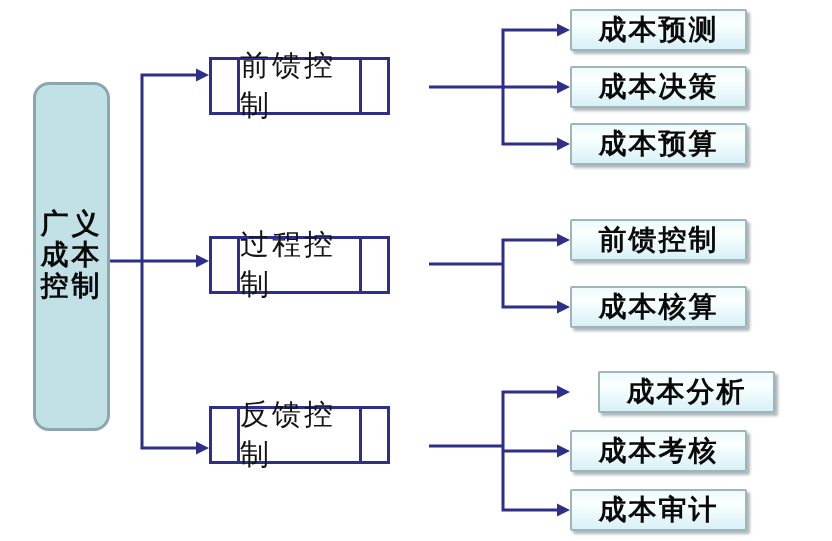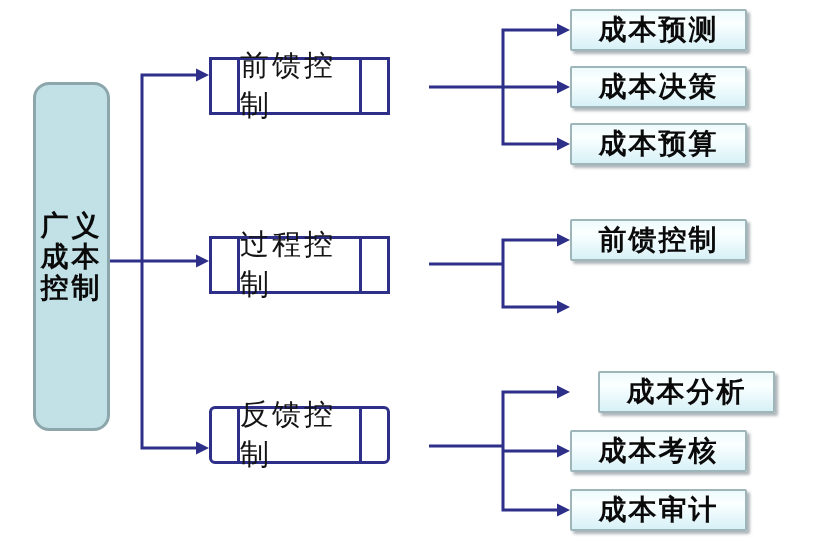--- a/index.html
+++ b/index.html
@@ -30,33 +30,34 @@
     justify-content: center;
   }
   .root-label {
     white-space: pre-line;
     text-align: right;
     font-size: 28px;
     font-weight: bold;
     line-height: 31px;
     letter-spacing: 3px;
     color: #0a0a0a;
+    font-family: Liberation Mono, monospace;
   }
 
   
   .branch-node {
     left: 209px;
     width: 181px; height: 58px;
     background: #ffffff;
     border: 3px solid #2d2f88;
     display: flex;
   }
   .branch-top    { top: 57px; }
   .branch-middle { top: 236px; }
-  .branch-bottom { top: 406px; border-radius: 6px; }
+  .branch-bottom { top: 406px; }
   .cell-end { width: 25px; flex: none; }
   .cell-left  { border-right: 3px solid #2d2f88; }
   .cell-right { border-left: 3px solid #2d2f88; }
   .branch-label {
     flex: 1;
     display: flex;
     align-items: center;
     justify-content: center;
     font-size: 29px;
     letter-spacing: 3px;
@@ -152,20 +153,23 @@
   </div>
   <div class="node leaf-node leaf-1">
     <span class="leaf-label">成本决策</span>
   </div>
   <div class="node leaf-node leaf-2">
     <span class="leaf-label">成本预算</span>
   </div>
   <div class="node leaf-node leaf-3">
     <span class="leaf-label">前馈控制</span>
   </div>
+  <div class="node leaf-node leaf-4">
+    <span class="leaf-label">成本核算</span>
+  </div>
   <div class="node leaf-node leaf-5">
     <span class="leaf-label">成本分析</span>
   </div>
   <div class="node leaf-node leaf-6">
     <span class="leaf-label">成本考核</span>
   </div>
   <div class="node leaf-node leaf-7">
     <span class="leaf-label">成本审计</span>
   </div>
 

